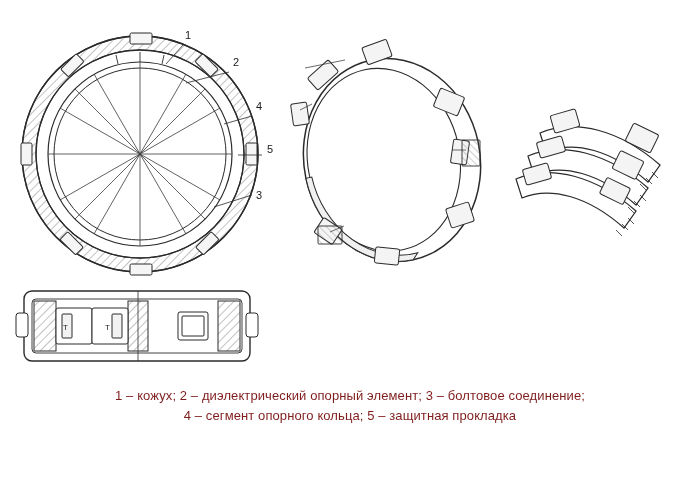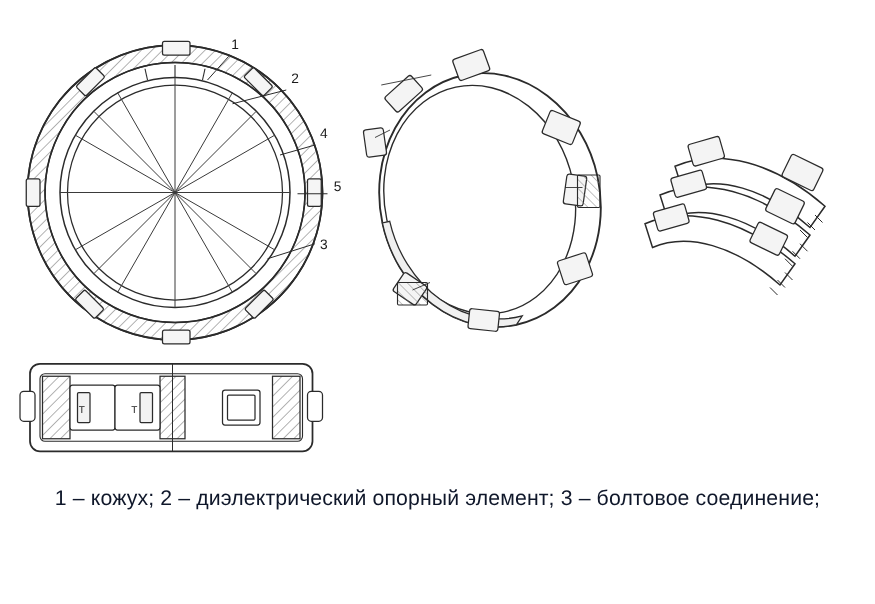--- a/index.html
+++ b/index.html
@@ -30,23 +30,23 @@
     width: 700px;
     height: 483px;
     display: block;
   }
   .caption-block {
     position: absolute;
     left: 0;
     top: 386px;
     width: 700px;
     text-align: center;
-    font-size: 17px;
+    font-size: 13px;
     line-height: 1.55;
-    color: #0f172a;
+    color: #7f1d1d;
     letter-spacing: 0.1px;
   }
   .caption-line {
     display: block;
     white-space: nowrap;
   }
   .callout-label {
     font-family: "Liberation Sans", sans-serif;
     font-size: 11px;
     fill: #1a1a1a;
@@ -221,15 +221,16 @@
 
       <g>
         <text class="inner-label" x="63" y="330">T</text>
         <text class="inner-label" x="105" y="330">T</text>
       </g>
     </g>
   </svg>
 
   <div class="caption-block">
     <span class="caption-line">1 – кожух; 2 – диэлектрический опорный элемент; 3 – болтовое соединение;</span>
+    <span class="caption-line">4 – сегмент опорного кольца; 5 – защитная прокладка</span>
   </div>
 
 </div>
 
 </body></html>

